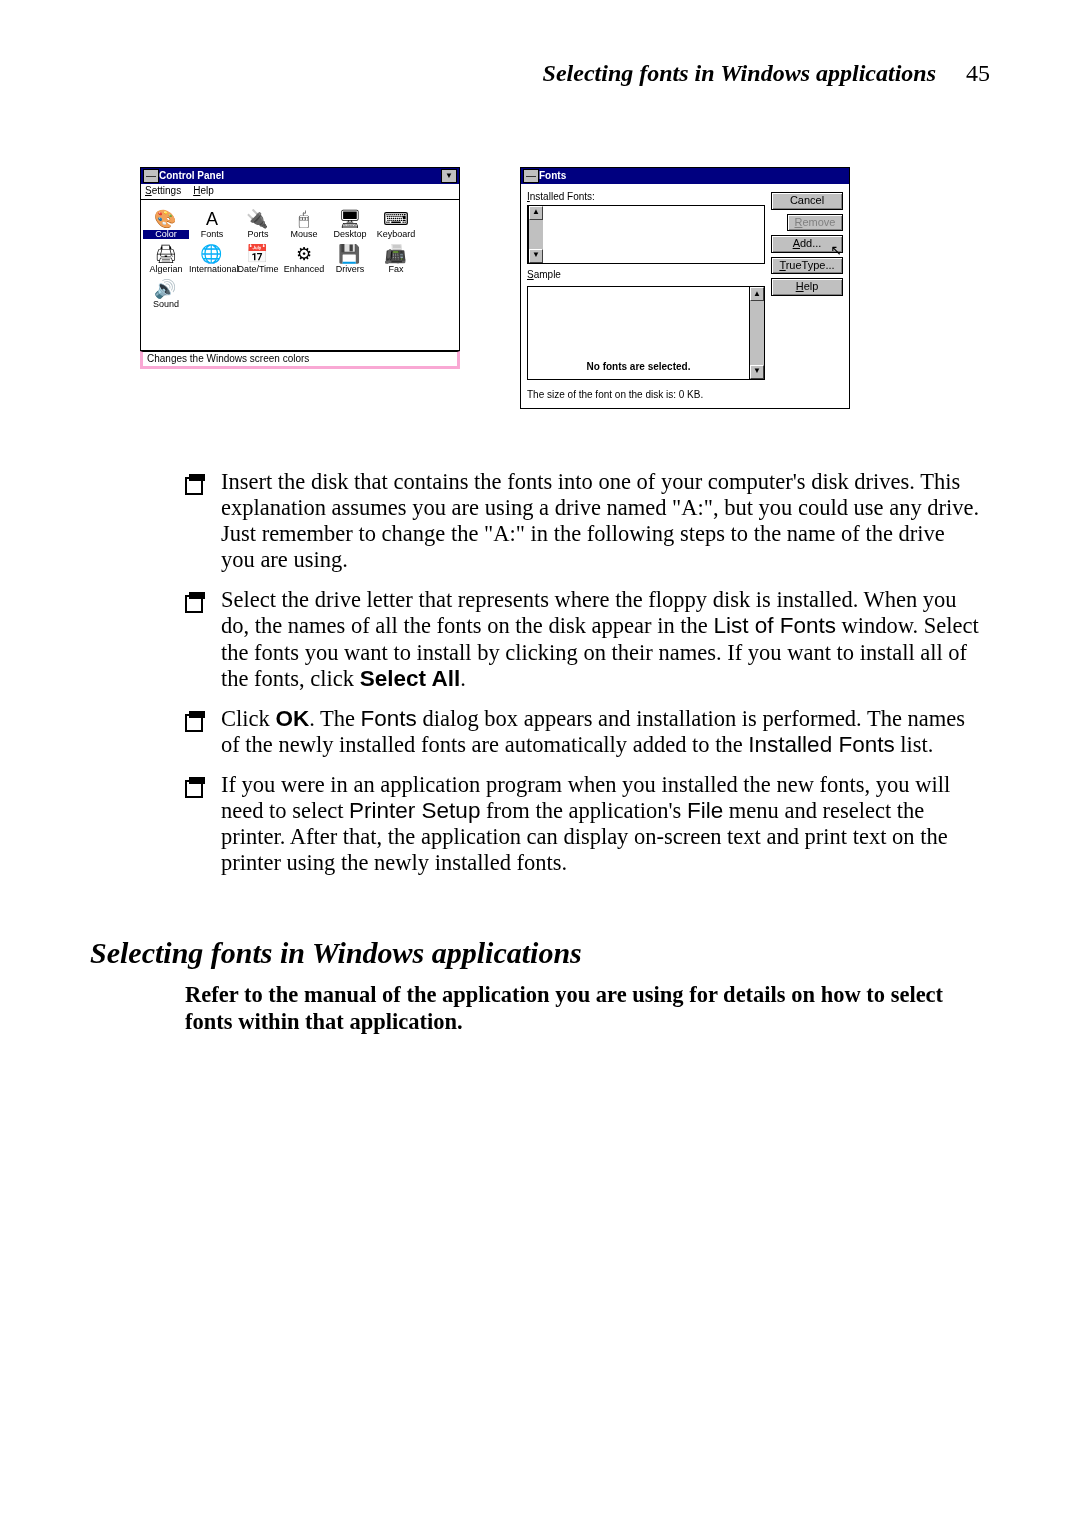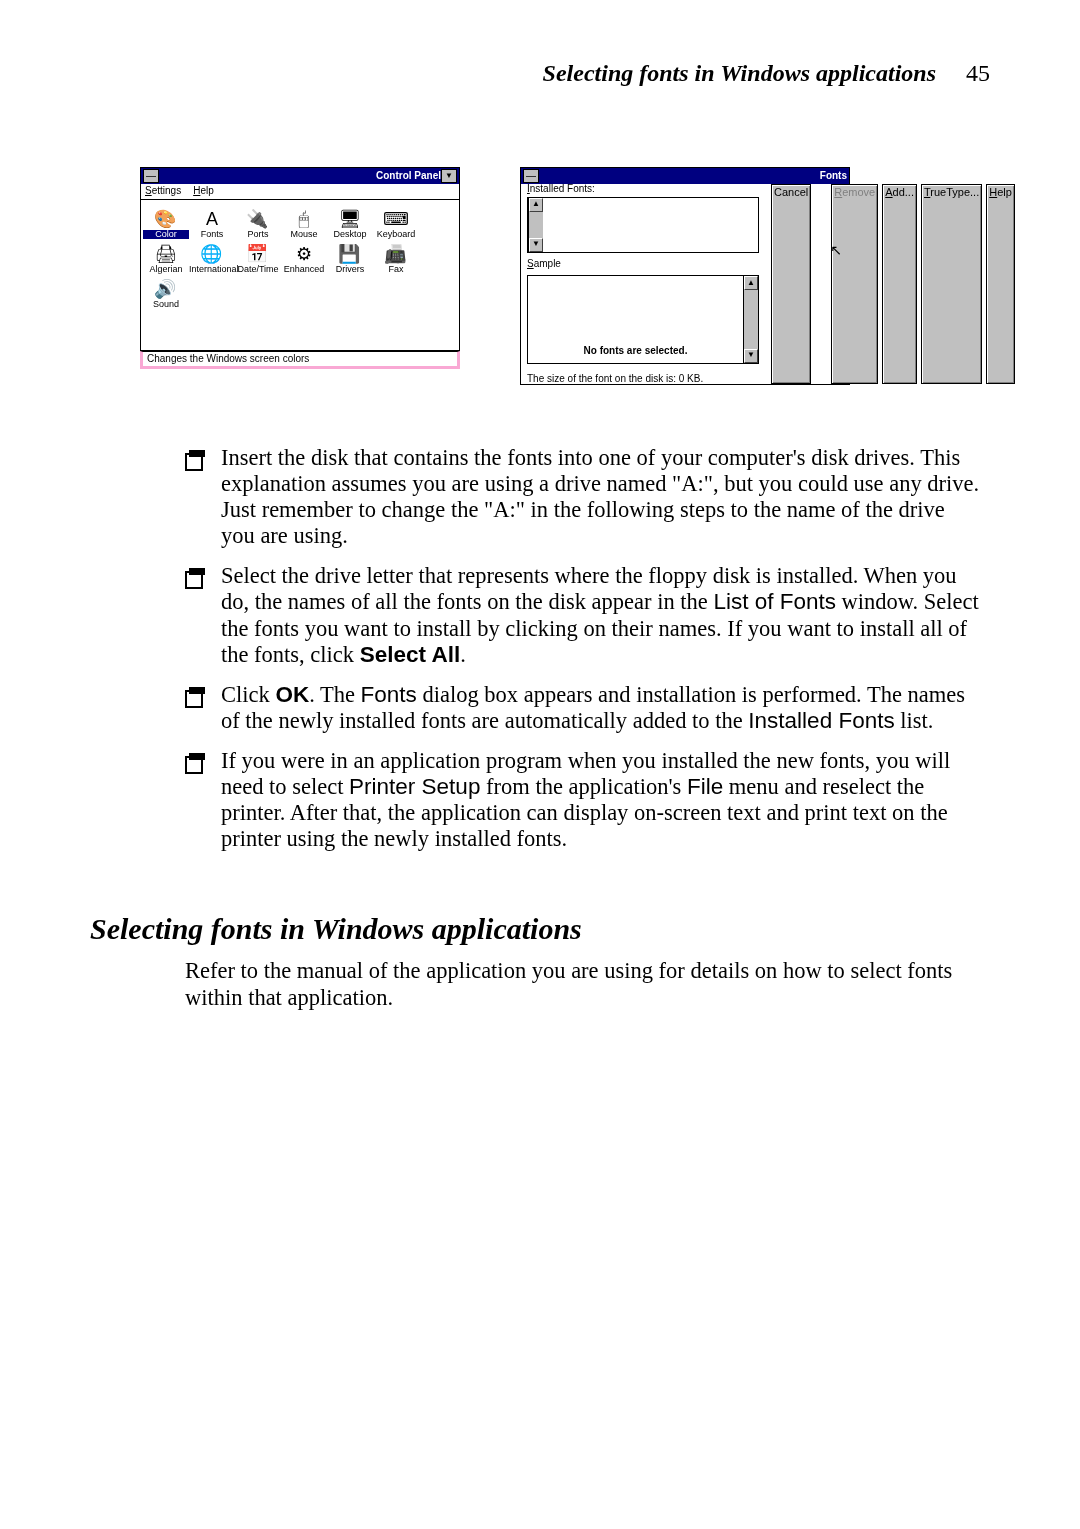--- a/index.html
+++ b/index.html
@@ -60,21 +60,21 @@
   }
   .titlebar .sys {
     width: 14px; height: 12px;
     background: #c0c0c0;
     border: 1px solid #000;
     display:flex;align-items:center;justify-content:center;
   }
   .titlebar .sys::before { content:"—"; font-size:10px; color:#000;}
   .titlebar .ttl {
     flex: 1;
-    text-align: right;
+    text-align: left;
     font-weight: bold;
   }
   .titlebar .min {
     width: 14px; height: 12px;
     background: #c0c0c0;
     border: 1px solid #000;
     display:flex;align-items:center;justify-content:center;
     color:#000;
   }
   .titlebar .min::before { content:"▼"; font-size:8px;}
@@ -116,25 +116,25 @@
     border-top:1px solid #000;
     padding:2px 4px;
     background:#fff;
   }
 
   
   .fonts-win { width: 330px; }
   .fonts-body {
     border:1px solid #000;
     border-top:none;
-    padding:0 6px;
+    padding:8px 6px;
     background:#fff;
     display:flex;
-    gap:12px;
-    height: 201px;
+    gap:6px;
+    height: 225px;
     box-sizing:border-box;
   }
   .fonts-left { flex:1; display:flex; flex-direction:column; }
   .label { margin-bottom:2px; }
   .listbox {
     border:1px solid #000;
     height:60px;
     position:relative;
     display:flex;
   }
@@ -166,21 +166,21 @@
   }
   .samplebox .msg {
     flex:1;
     display:flex;
     align-items:flex-end;
     justify-content:center;
     padding-bottom:6px;
     font-weight:bold;
   }
   .sizeline { margin-top:10px; }
-  .btncol { width:72px; display:flex; flex-direction:row; gap:4px;}
+  .btncol { width:72px; display:flex; flex-direction:column; gap:4px;}
   .wbtn {
     background:#c0c0c0;
     border:1px solid #000;
     box-shadow: inset 1px 1px #fff, inset -1px -1px #808080;
     text-align:center;
     padding:2px 2px;
     font-size:11px;
     font-family: Arial, sans-serif;
   }
   .wbtn.disabled { color:#808080;margin-left:16px; }
@@ -220,20 +220,21 @@
     font-weight: bold;
     font-size: 30px;
     margin: 60px 0 12px 0;
   }
   .bodypara {
     margin-left:95px;
     margin-right:10px;
     font-size:22.5px;
     line-height:1.18;
     margin-bottom:16px;
+    font-weight:bold;
   }
   .u { text-decoration: underline; }
 </style>
 </head>
 <body>
 
 <div class="page">
 
   <div class="run-head">
     <span>Selecting fonts in Windows applications</span>

